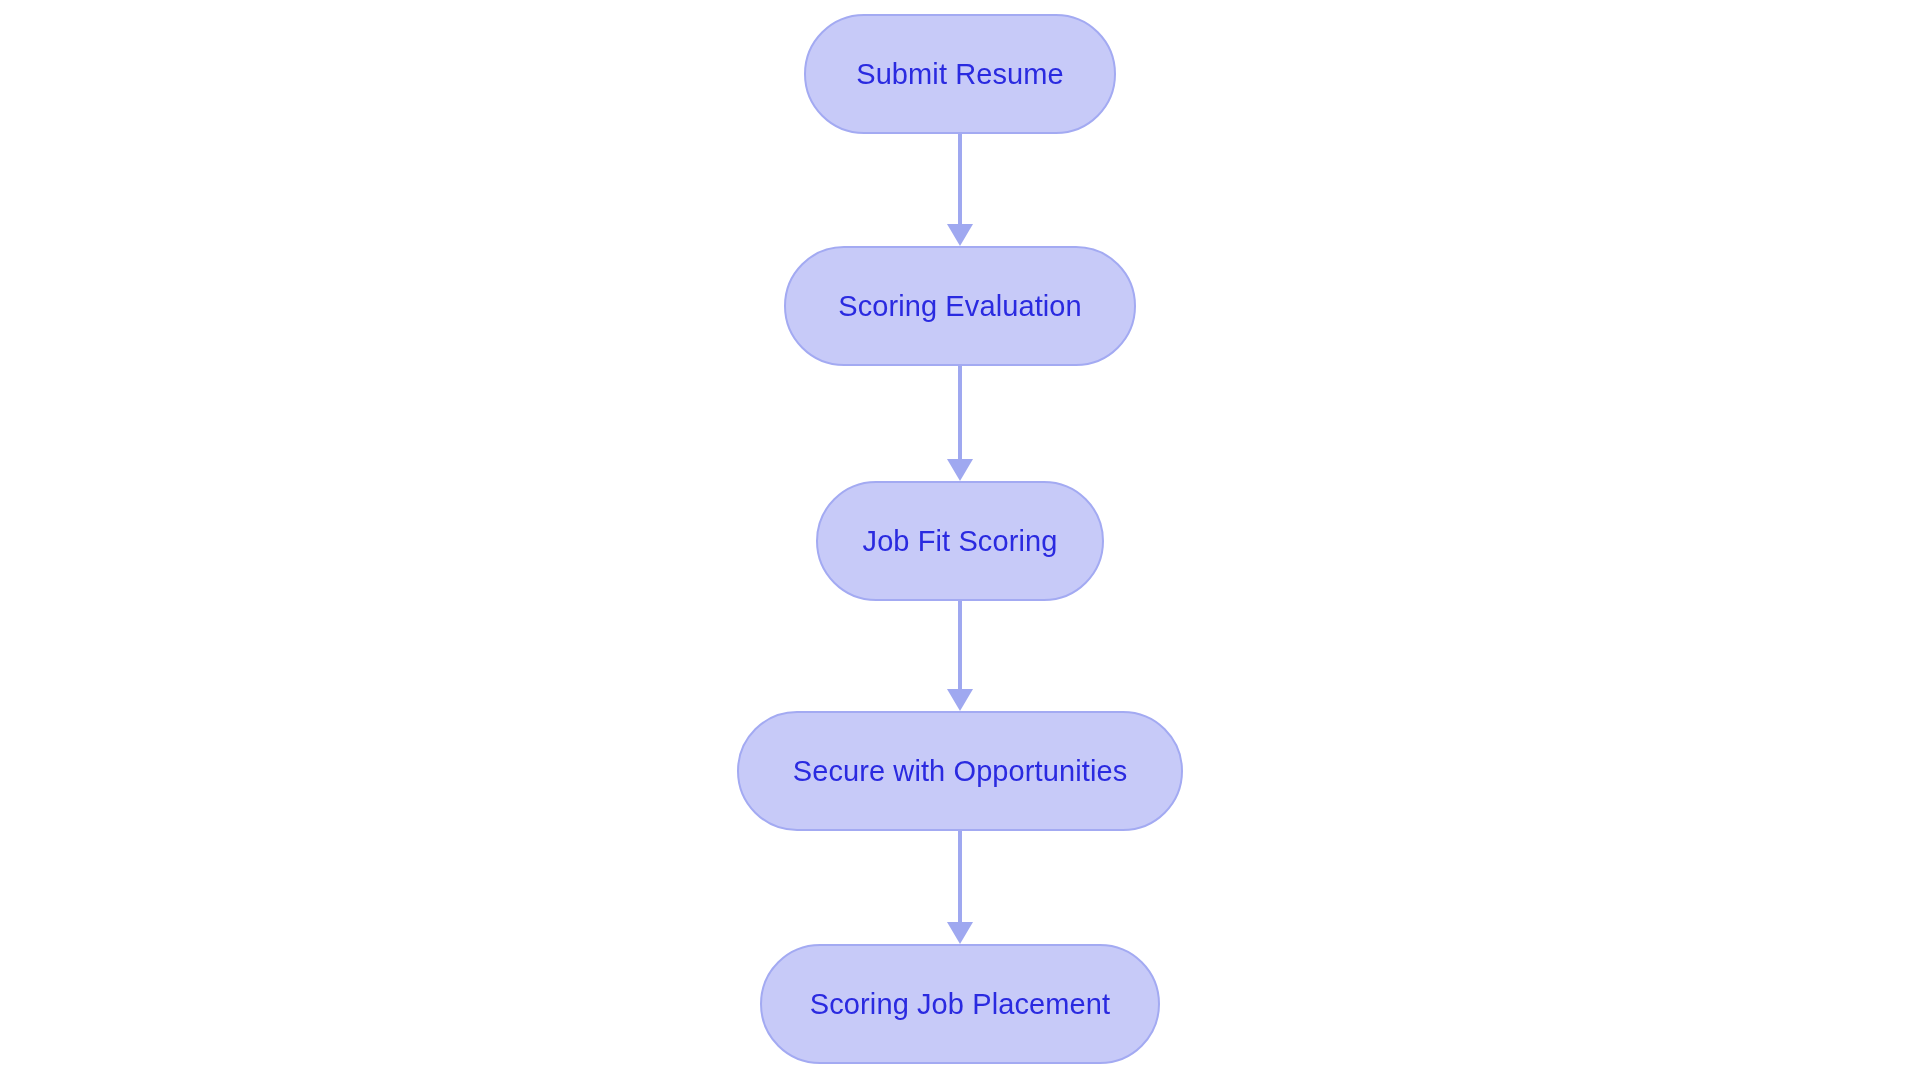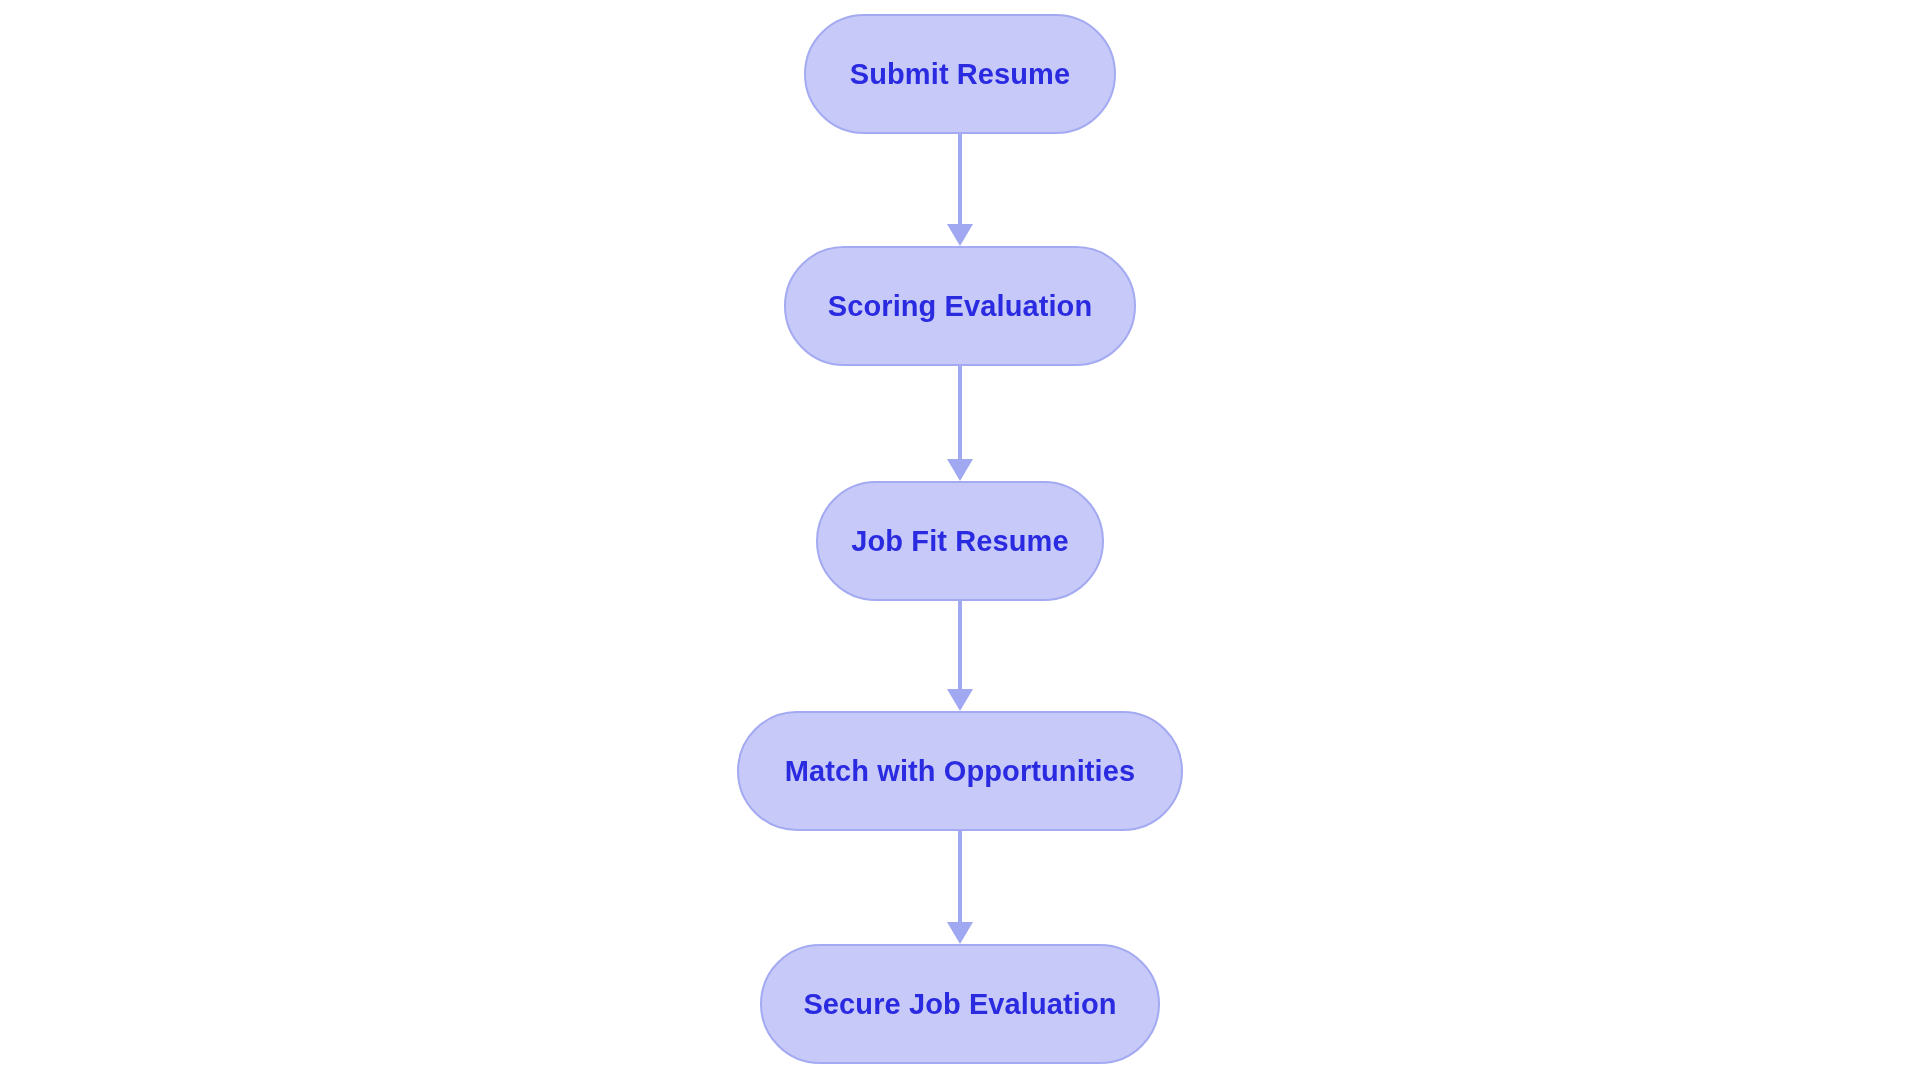--- a/index.html
+++ b/index.html
@@ -45,21 +45,20 @@
     border-radius: 60px;
     flex: 0 0 auto;
   }
   .node-label {
     font-family: "Liberation Sans", sans-serif;
     font-size: 29px;
     line-height: 1;
     color: #2a2ae0;
     white-space: nowrap;
     letter-spacing: 0.1px;
-    font-weight: bold;
   }
 
   
   .node.n0 { width: 312px; }
   .node.n1 { width: 352px; }
   .node.n2 { width: 288px; }
   .node.n3 { width: 446px; }
   .node.n4 { width: 400px; }
 
   
@@ -113,35 +112,35 @@
     <div class="node n1">
       <span class="node-label">Scoring Evaluation</span>
     </div>
 
     <div class="connector c1">
       <div class="shaft"></div>
       <div class="head"></div>
     </div>
 
     <div class="node n2">
-      <span class="node-label">Job Fit Resume</span>
+      <span class="node-label">Job Fit Scoring</span>
     </div>
 
     <div class="connector c2">
       <div class="shaft"></div>
       <div class="head"></div>
     </div>
 
     <div class="node n3">
-      <span class="node-label">Match with Opportunities</span>
+      <span class="node-label">Secure with Opportunities</span>
     </div>
 
     <div class="connector c3">
       <div class="shaft"></div>
       <div class="head"></div>
     </div>
 
     <div class="node n4">
-      <span class="node-label">Secure Job Evaluation</span>
+      <span class="node-label">Scoring Job Placement</span>
     </div>
 
   </div>
 </div>
 
 </body></html>

